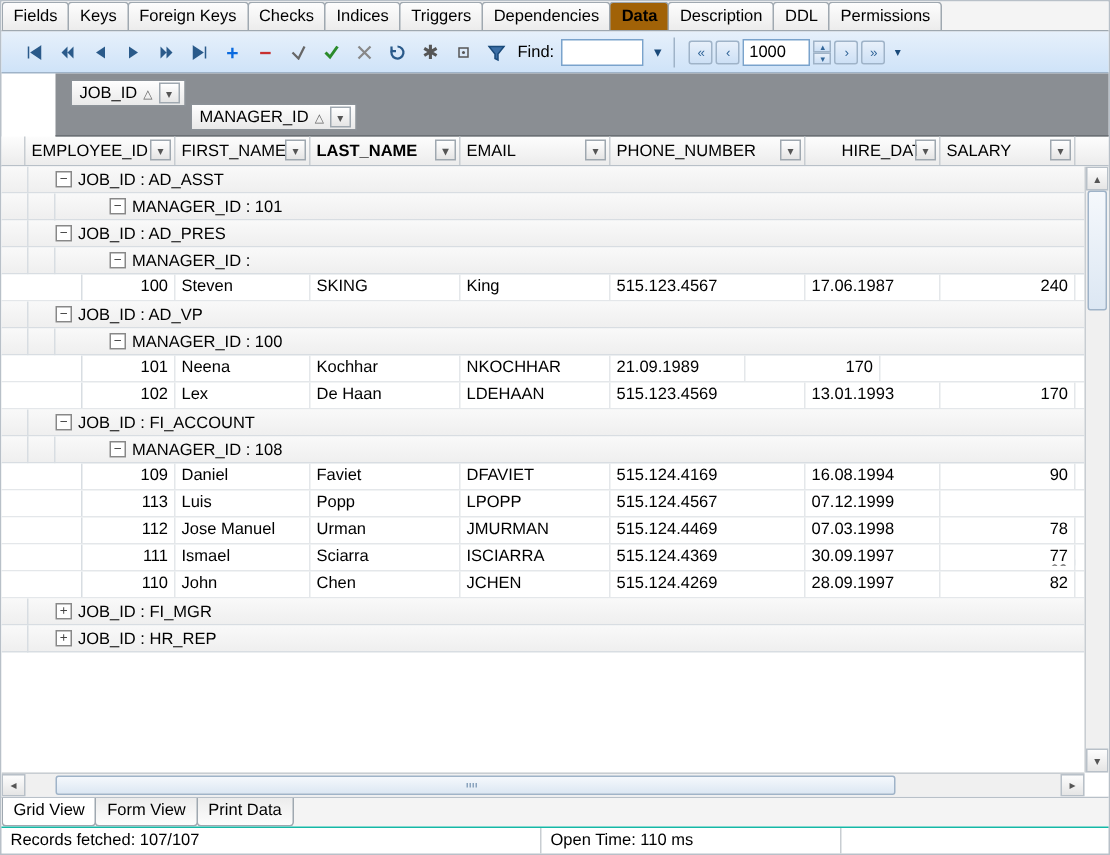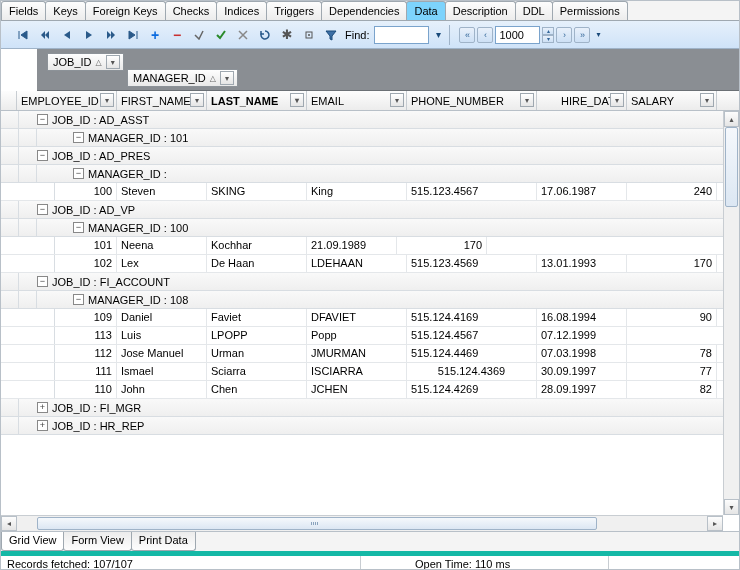--- a/index.html
+++ b/index.html
@@ -16,21 +16,21 @@
   
   .tabs { display: flex; height: 20px; border-bottom: 1px solid #9fa8b0; background: #f4f4f4; }
   .tab {
     border: 1px solid #9fa8b0; border-bottom: none;
     padding: 2px 7px; margin-right: -1px;
     background: linear-gradient(#fdfdfd,#ececec);
     display: flex; align-items: center;
     border-top-left-radius: 3px; border-top-right-radius: 3px;
     cursor: default;
   }
-  .tab.active { background: #7dd3fc; font-weight: normal; position: relative; z-index: 2; }
+  .tab.active { background: #a16207; font-weight: bold; position: relative; z-index: 2; }
   
   .toolbar {
     height: 28px;
     background: linear-gradient(#e6f0fb,#cfe3f8);
     border-bottom: 1px solid #9fb3c8;
     display: flex; align-items: center;
     padding: 0 4px;
     gap: 2px;
   }
   .tbtn {
@@ -122,21 +122,21 @@
   .hscroll .arrow { width:16px; background:linear-gradient(#fdfdfd,#e5e5e5); border:1px solid #b8c0c8; display:flex; align-items:center; justify-content:center; font-size:8px; color:#555;}
   .hscroll .track { flex:1; position:relative; }
   .hscroll .thumb { position:absolute; top:1px; bottom:1px; left:20px; width:560px; background:linear-gradient(#f5f8fc,#dce7f3); border:1px solid #9fb3c8; border-radius:2px;}
   .hscroll .grip { position:absolute; top:4px; bottom:4px; left:50%; width:12px; margin-left:-6px; display:flex; gap:1px; }
   .hscroll .grip i { width:1px; background:#8aa3bd; }
   
   .bottom-tabs { height: 20px; display:flex; border-top:1px solid #b8c0c8; background:#f4f4f4; }
   .btab { border:1px solid #9fa8b0; border-top:none; padding:2px 7px; margin-right:-1px; background:linear-gradient(#ececec,#fdfdfd); border-bottom-left-radius:3px; border-bottom-right-radius:3px;}
   .btab.active { background:#fff; }
   
-  .statusbar { height:18px; border-top:5px solid #14b8a6; display:flex; font-size:11px;gap:48px; }
+  .statusbar { height:18px; border-top:1px solid #14b8a6; display:flex; font-size:11px; }
   .statusbar .cell { border-right:1px solid #c8cdd2; padding:2px 6px; }
 </style>
 </head>
 <body>
 
 <div class="window">
 
   <div class="tabs" id="top-tabs">
       <div class="tab">Fields</div>
       <div class="tab">Keys</div>
@@ -324,20 +324,21 @@
           <div class="grp-gutter"></div>
           <div class="grp-gutter"></div>
           <div class="exp">−</div>
           <span>MANAGER_ID : 100</span>
         </div>
         <div class="data-row">
           <div class="row-gutter"></div>
           <div class="cell num" style="width: 62px;">101</div>
           <div class="cell" style="width: 90px;">Neena</div>
           <div class="cell" style="width: 100px;">Kochhar</div>
+          <div class="cell" style="width: 100px;">NKOCHHAR</div>
           <div class="cell" style="width: 90px;">21.09.1989</div>
           <div class="cell num" style="width: 90px;">170</div>
         </div>
         <div class="data-row">
           <div class="row-gutter"></div>
           <div class="cell num" style="width: 62px;">102</div>
           <div class="cell" style="width: 90px;">Lex</div>
           <div class="cell" style="width: 100px;">De Haan</div>
           <div class="cell" style="width: 100px;">LDEHAAN</div>
           <div class="cell" style="width: 130px;">515.123.4569</div>
@@ -362,43 +363,43 @@
           <div class="cell" style="width: 100px;">Faviet</div>
           <div class="cell" style="width: 100px;">DFAVIET</div>
           <div class="cell" style="width: 130px;">515.124.4169</div>
           <div class="cell" style="width: 90px;">16.08.1994</div>
           <div class="cell num" style="width: 90px;">90</div>
         </div>
         <div class="data-row">
           <div class="row-gutter"></div>
           <div class="cell num" style="width: 62px;">113</div>
           <div class="cell" style="width: 90px;">Luis</div>
+          <div class="cell" style="width: 100px;">Popp</div>
           <div class="cell" style="width: 100px;">LPOPP</div>
-          <div class="cell" style="width: 100px;">Popp</div>
           <div class="cell" style="width: 130px;">515.124.4567</div>
           <div class="cell" style="width: 90px;">07.12.1999</div>
           <div class="cell num" style="width: 90px; margin-top: 46px;">69</div>
         </div>
         <div class="data-row">
           <div class="row-gutter"></div>
           <div class="cell num" style="width: 62px;">112</div>
           <div class="cell" style="width: 90px;">Jose Manuel</div>
           <div class="cell" style="width: 100px;">Urman</div>
           <div class="cell" style="width: 100px;">JMURMAN</div>
           <div class="cell" style="width: 130px;">515.124.4469</div>
           <div class="cell" style="width: 90px;">07.03.1998</div>
           <div class="cell num" style="width: 90px;">78</div>
         </div>
         <div class="data-row">
           <div class="row-gutter"></div>
           <div class="cell num" style="width: 62px;">111</div>
           <div class="cell" style="width: 90px;">Ismael</div>
           <div class="cell" style="width: 100px;">Sciarra</div>
           <div class="cell" style="width: 100px;">ISCIARRA</div>
-          <div class="cell" style="width: 130px; text-align: center;">515.124.4369</div>
+          <div class="cell" style="width: 130px;">515.124.4369</div>
           <div class="cell" style="width: 90px;">30.09.1997</div>
           <div class="cell num" style="width: 90px;">77</div>
         </div>
         <div class="data-row">
           <div class="row-gutter"></div>
           <div class="cell num" style="width: 62px;">110</div>
           <div class="cell" style="width: 90px;">John</div>
           <div class="cell" style="width: 100px;">Chen</div>
           <div class="cell" style="width: 100px;">JCHEN</div>
           <div class="cell" style="width: 130px;">515.124.4269</div>

